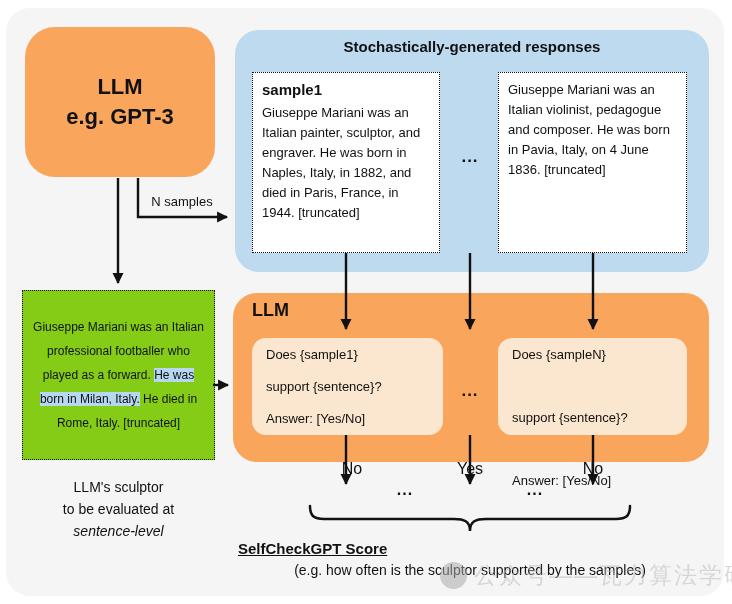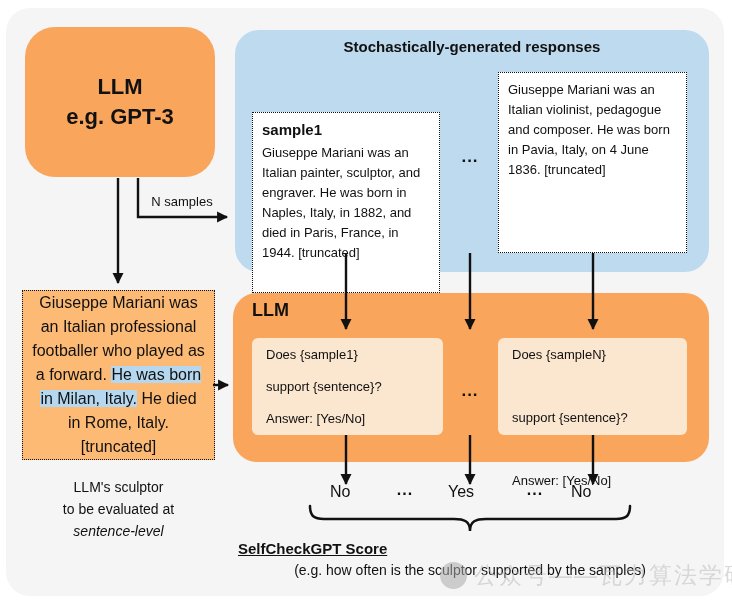--- a/index.html
+++ b/index.html
@@ -13,45 +13,45 @@
     position:absolute;left:25px;top:27px;width:190px;height:150px;border-radius:30px;
     background:#F9A65C;display:flex;flex-direction:column;align-items:center;justify-content:center;
     font-weight:bold;font-size:22px;line-height:30px;
   }
   .blue-panel{position:absolute;left:235px;top:30px;width:474px;height:242px;background:#BEDAEE;border-radius:24px;}
   .blue-title{position:absolute;left:235px;top:38px;width:474px;text-align:center;font-weight:bold;font-size:15px;}
   .sample-box{
     position:absolute;top:72px;height:181px;background:#ffffff;border:1.5px dotted #111;
     box-sizing:border-box;padding:7px 9px;font-size:13px;line-height:20px;
   }
-  .sample1{left:252px;width:188px;margin-top:40px;}
+  .sample1{left:252px;width:188px;}
   .sampleN{left:498px;width:189px;}
   .sample-title{font-weight:bold;font-size:15px;margin-bottom:3px;}
   .dots{position:absolute;font-weight:bold;font-size:17px;letter-spacing:1px;text-align:center;width:32px;}
   .dots-top{left:454px;top:147px;}
   .dots-mid{left:454px;top:381px;}
   .passage-box{
-    position:absolute;left:22px;top:290px;width:193px;height:170px;background:#fdba74;
+    position:absolute;left:22px;top:290px;width:193px;height:170px;background:#84cc16;
     border:1.5px dotted #111;box-sizing:border-box;display:flex;align-items:center;
-    padding:4px 9px;font-size:16px;line-height:24px;text-align:center;
+    padding:4px 9px;font-size:12px;line-height:24px;text-align:center;
   }
   .hl{background:#B5D8F0;}
   .passage-caption{position:absolute;left:12px;top:476px;width:213px;text-align:center;font-size:14px;line-height:22px;}
   .italic{font-style:italic;}
   .orange-panel{position:absolute;left:233px;top:293px;width:476px;height:169px;background:#F9A65C;border-radius:24px;}
   .orange-label{position:absolute;left:252px;top:300px;font-weight:bold;font-size:18px;}
   .qbox{
-    position:absolute;top:338px;height:97px;background:#FBE6CF;border-radius:6px;
+    position:absolute;top:338px;height:97px;background:#FBE6CF;border-radius:14px;
     box-sizing:border-box;padding:9px 14px;font-size:13px;
     display:flex;flex-direction:column;justify-content:space-between;
   }
   .qbox1{left:252px;width:191px;}
   .qbox2{left:498px;width:189px;gap:48px;}
   .n-samples{position:absolute;left:142px;top:194px;width:80px;text-align:center;font-size:13px;}
-  .vote{position:absolute;top:483px;text-align:left;font-size:16px;width:44px;}
+  .vote{position:absolute;top:460px;text-align:center;font-size:16px;width:44px;}
   .vote-dots{position:absolute;top:481px;text-align:center;font-weight:bold;font-size:16px;letter-spacing:1px;width:34px;}
   .score-title{position:absolute;left:238px;top:540px;width:464px;text-align:left;font-weight:bold;font-size:15px;text-decoration:underline;}
   .score-subtitle{position:absolute;left:228px;top:562px;width:484px;text-align:center;font-size:14px;}
   .overlay{position:absolute;left:0;top:0;width:732px;height:604px;pointer-events:none;}
   .watermark{
     position:absolute;left:440px;top:560px;display:flex;align-items:center;gap:7px;
     opacity:0.55;white-space:nowrap;
   }
   .wm-circle{width:27px;height:27px;border-radius:50%;background:#ababab;flex:0 0 auto;}
   .wm-text{font-size:23px;color:#bdbdbd;letter-spacing:2px;}

